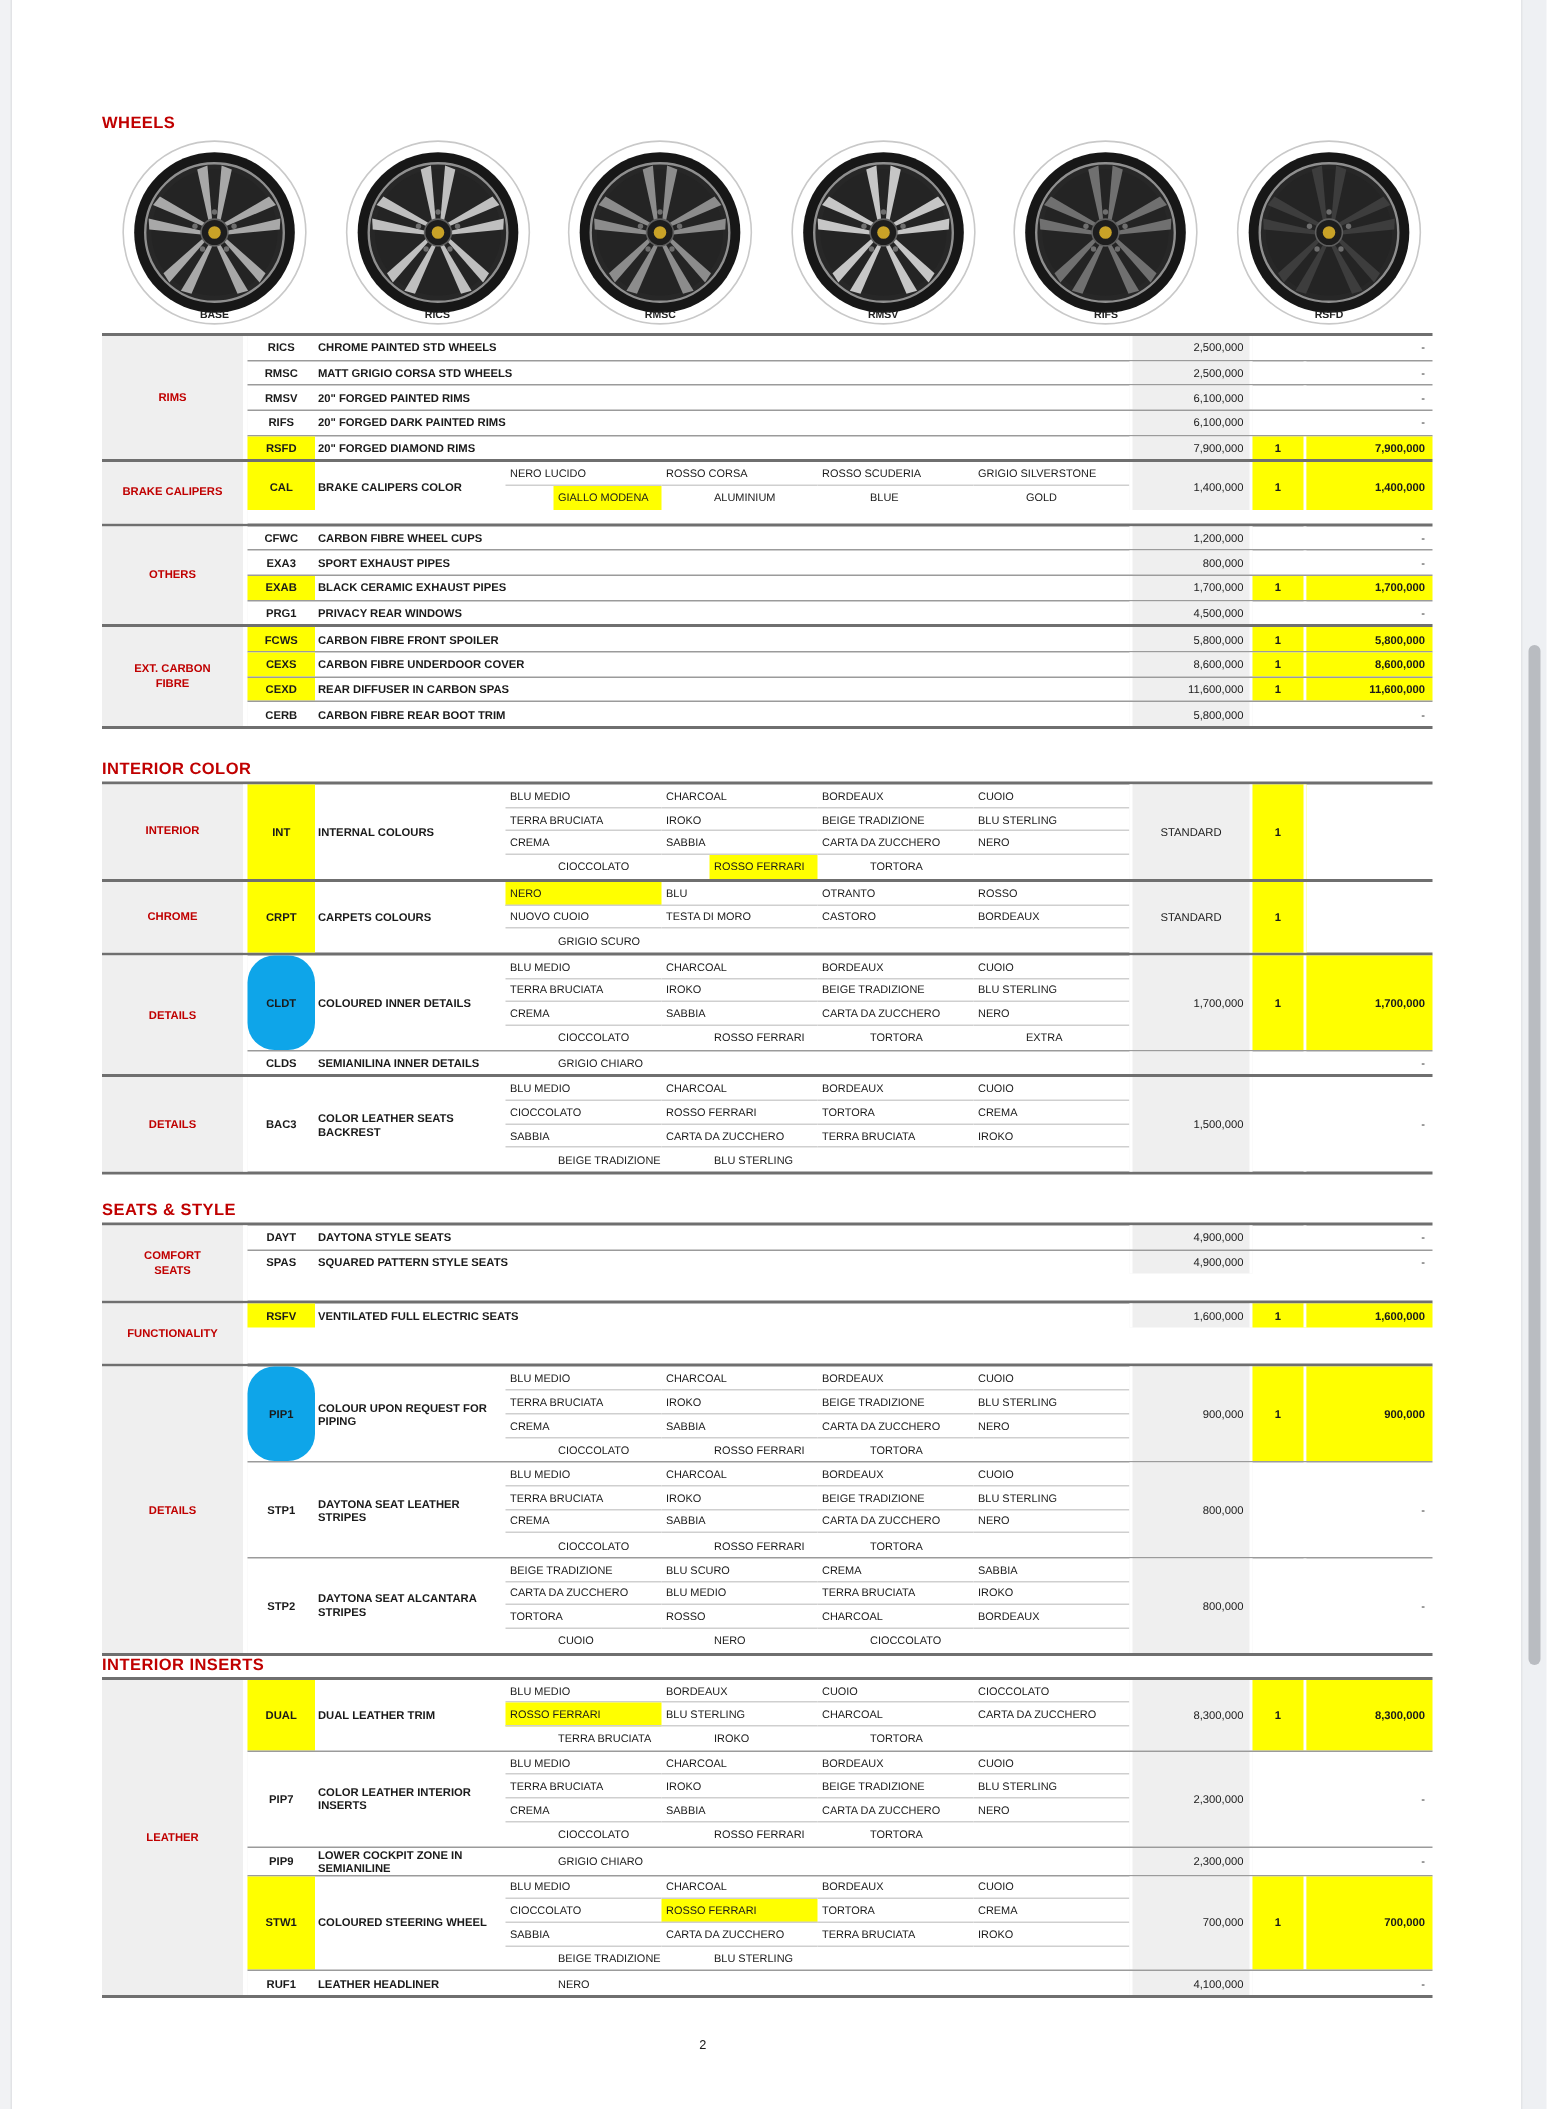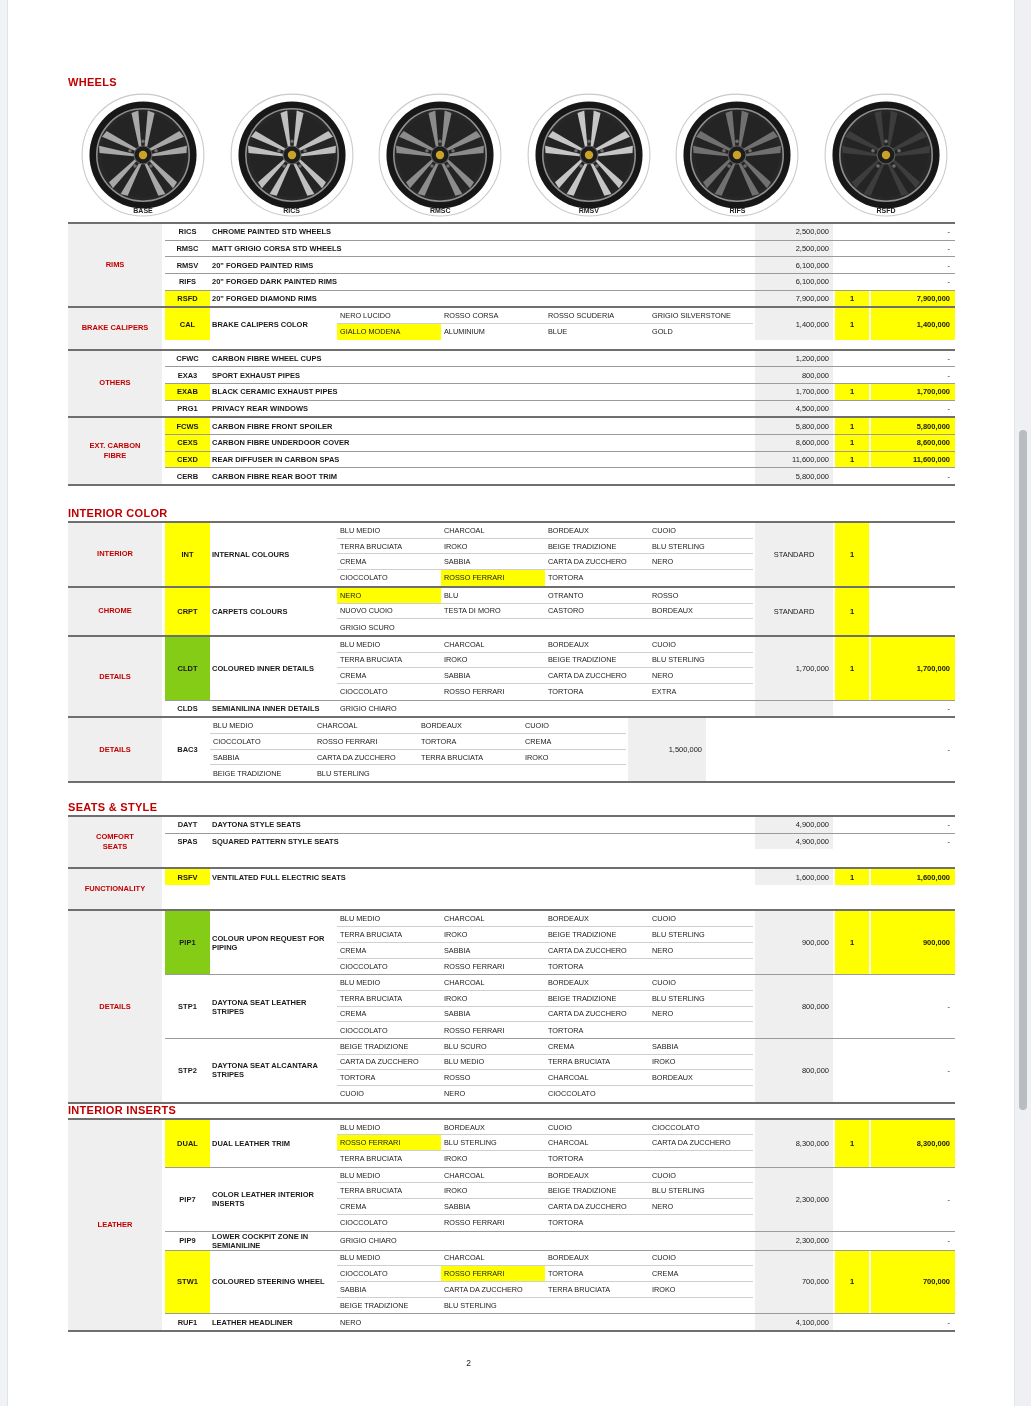--- a/index.html
+++ b/index.html
@@ -38,31 +38,31 @@
   .code{width:45px;min-width:45px;box-sizing:border-box;display:flex;align-items:center;
        justify-content:center;font-weight:bold;font-size:7.5px;}
   .desc{width:127px;min-width:127px;box-sizing:border-box;display:flex;align-items:center;
        font-weight:bold;font-size:7.5px;line-height:1.2;padding-left:2px;}
   .desc.span{width:543px;min-width:543px;}
   .desc.nowrap{white-space:nowrap;overflow:hidden;}
   .colorgrid{width:416px;min-width:416px;display:grid;grid-template-columns:repeat(4,104px);
        grid-auto-rows:minmax(15.7px,1fr);}
   .ccell{font-size:7.3px;display:flex;align-items:center;padding-left:3px;box-sizing:border-box;
        border-bottom:1px solid #cfcfcf;white-space:nowrap;overflow:hidden;}
-  .ccell.last{border-bottom:none;}
+  .ccell.last{border-bottom:none;margin-left:32px;}
   .price{width:82px;min-width:82px;box-sizing:border-box;background:#efefef;
        border-left:2px solid #fff;border-right:2px solid #fff;
        display:flex;align-items:center;justify-content:flex-end;padding-right:4px;font-size:7.5px;}
   .price.center{justify-content:center;padding-right:0;}
   .qty{width:36px;min-width:36px;box-sizing:border-box;border-right:2px solid #fff;
        display:flex;align-items:center;justify-content:center;font-size:7.5px;}
   .total{flex:1;display:flex;align-items:center;justify-content:flex-end;
        padding-right:5px;font-size:7.5px;}
   .hl-y{background:#ffff00;}
-  .hl-b{background:#84cc16;}
+  .hl-b{background:#0ea5e9;border-radius:18px;}
   .qty.hl-y,.total.hl-y{font-weight:bold;}
 
   .pagenum{position:absolute;bottom:38px;left:0;width:100%;text-align:center;font-size:8.5px;}
 </style>
 </head>
 <body>
 
 <div class="left-strip"></div>
 
 <div class="page">
@@ -530,20 +530,21 @@
               <div class="qty"></div>
               <div class="total">-</div>
             </div>
           </div>
         </div>
         <div class="section">
           <div class="cat">DETAILS</div>
           <div class="opts">
             <div class="opt">
               <div class="code">BAC3</div>
+              <div class="desc">COLOR LEATHER SEATS BACKREST</div>
               <div class="colorgrid">
                 <div class="ccell">BLU MEDIO</div>
                 <div class="ccell">CHARCOAL</div>
                 <div class="ccell">BORDEAUX</div>
                 <div class="ccell">CUOIO</div>
                 <div class="ccell">CIOCCOLATO</div>
                 <div class="ccell">ROSSO FERRARI</div>
                 <div class="ccell">TORTORA</div>
                 <div class="ccell">CREMA</div>
                 <div class="ccell">SABBIA</div>

